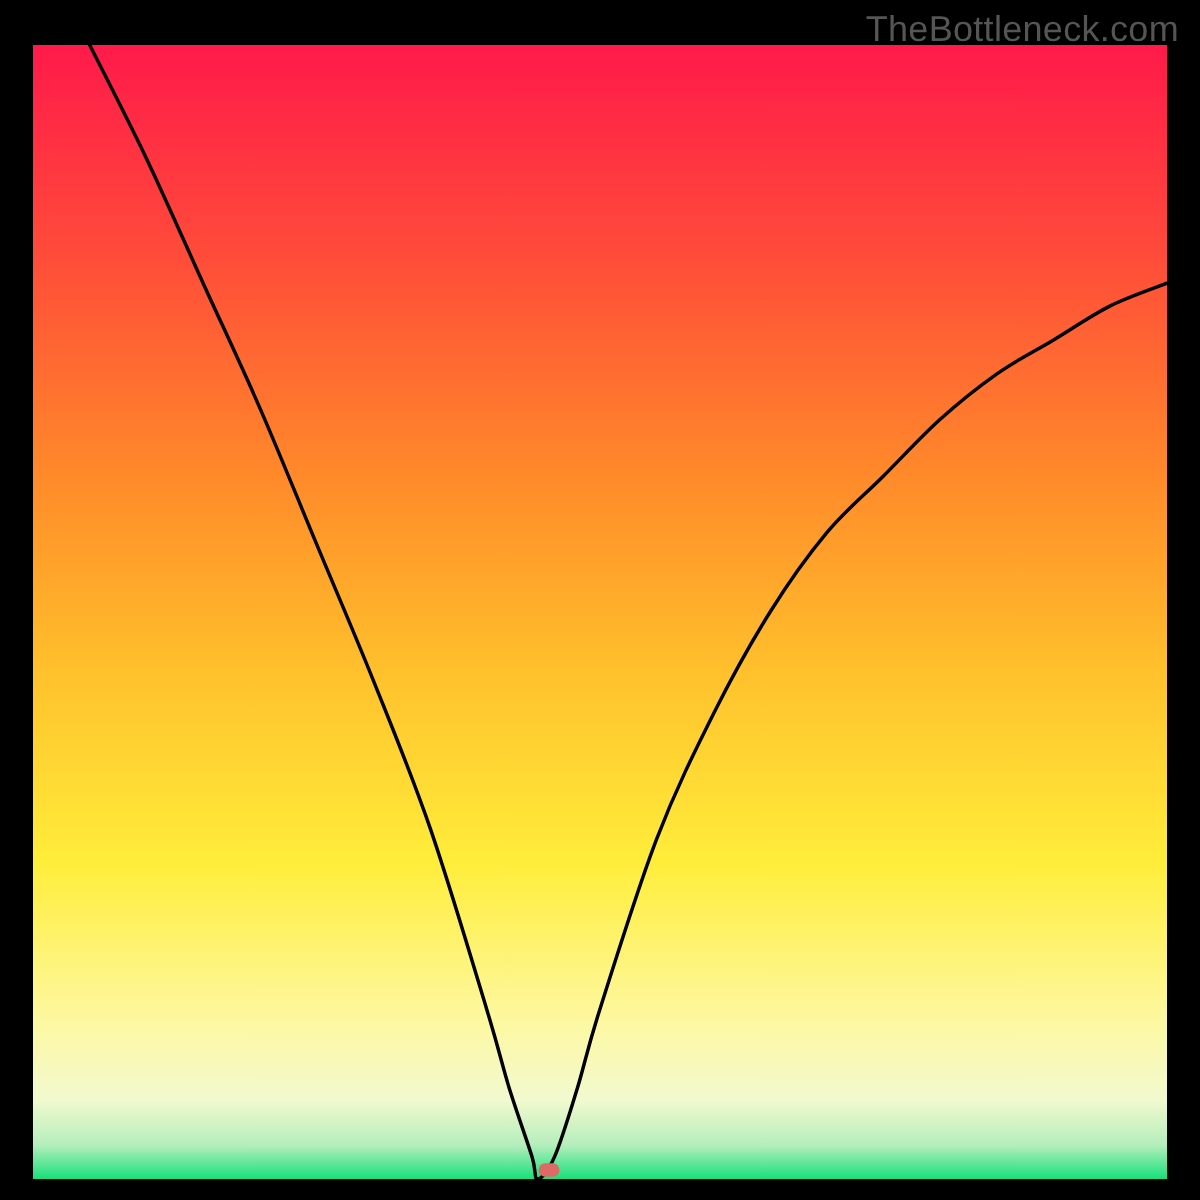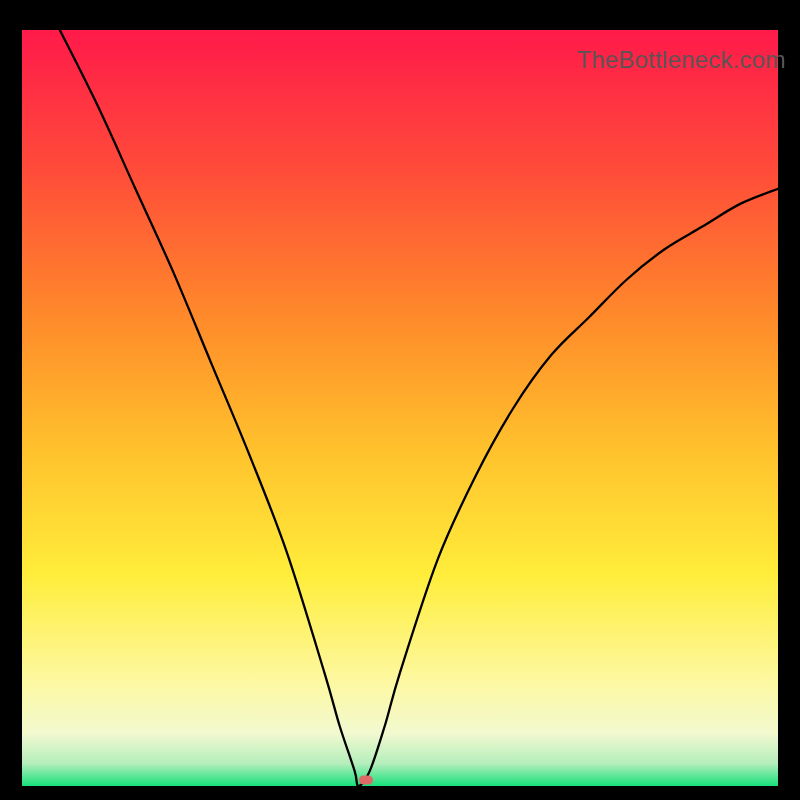--- a/index.html
+++ b/index.html
@@ -17,21 +17,20 @@
   }
   .watermark {
     position: absolute;
     top: 6px;
     right: 14px;
     font-family: Arial, Helvetica, sans-serif;
     font-size: 24px;
     color: #555;
     letter-spacing: 0.2px;
     z-index: 5;
-    margin-top: 40px;
   }
   .plot {
     position: absolute;
     left: 22px;
     top: 30px;
     width: 756px;
     height: 756px;
   }
   .bg-gradient {
     position: absolute;

